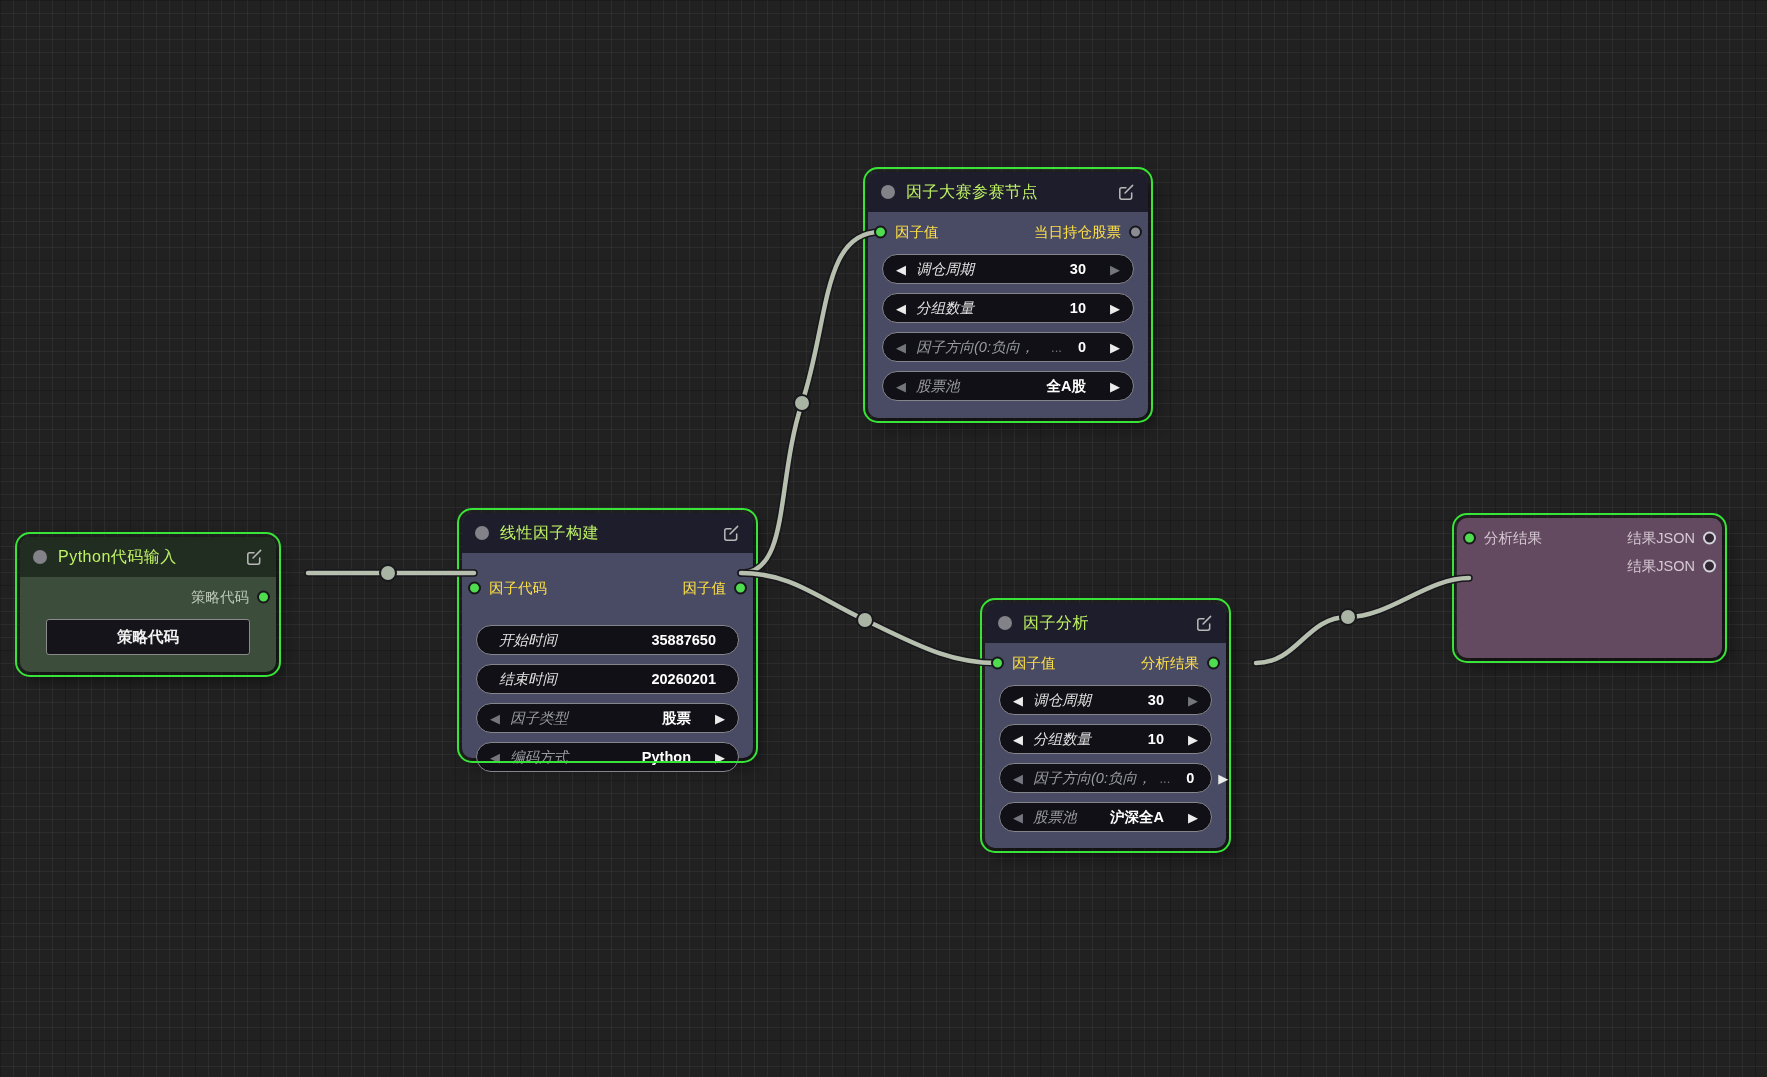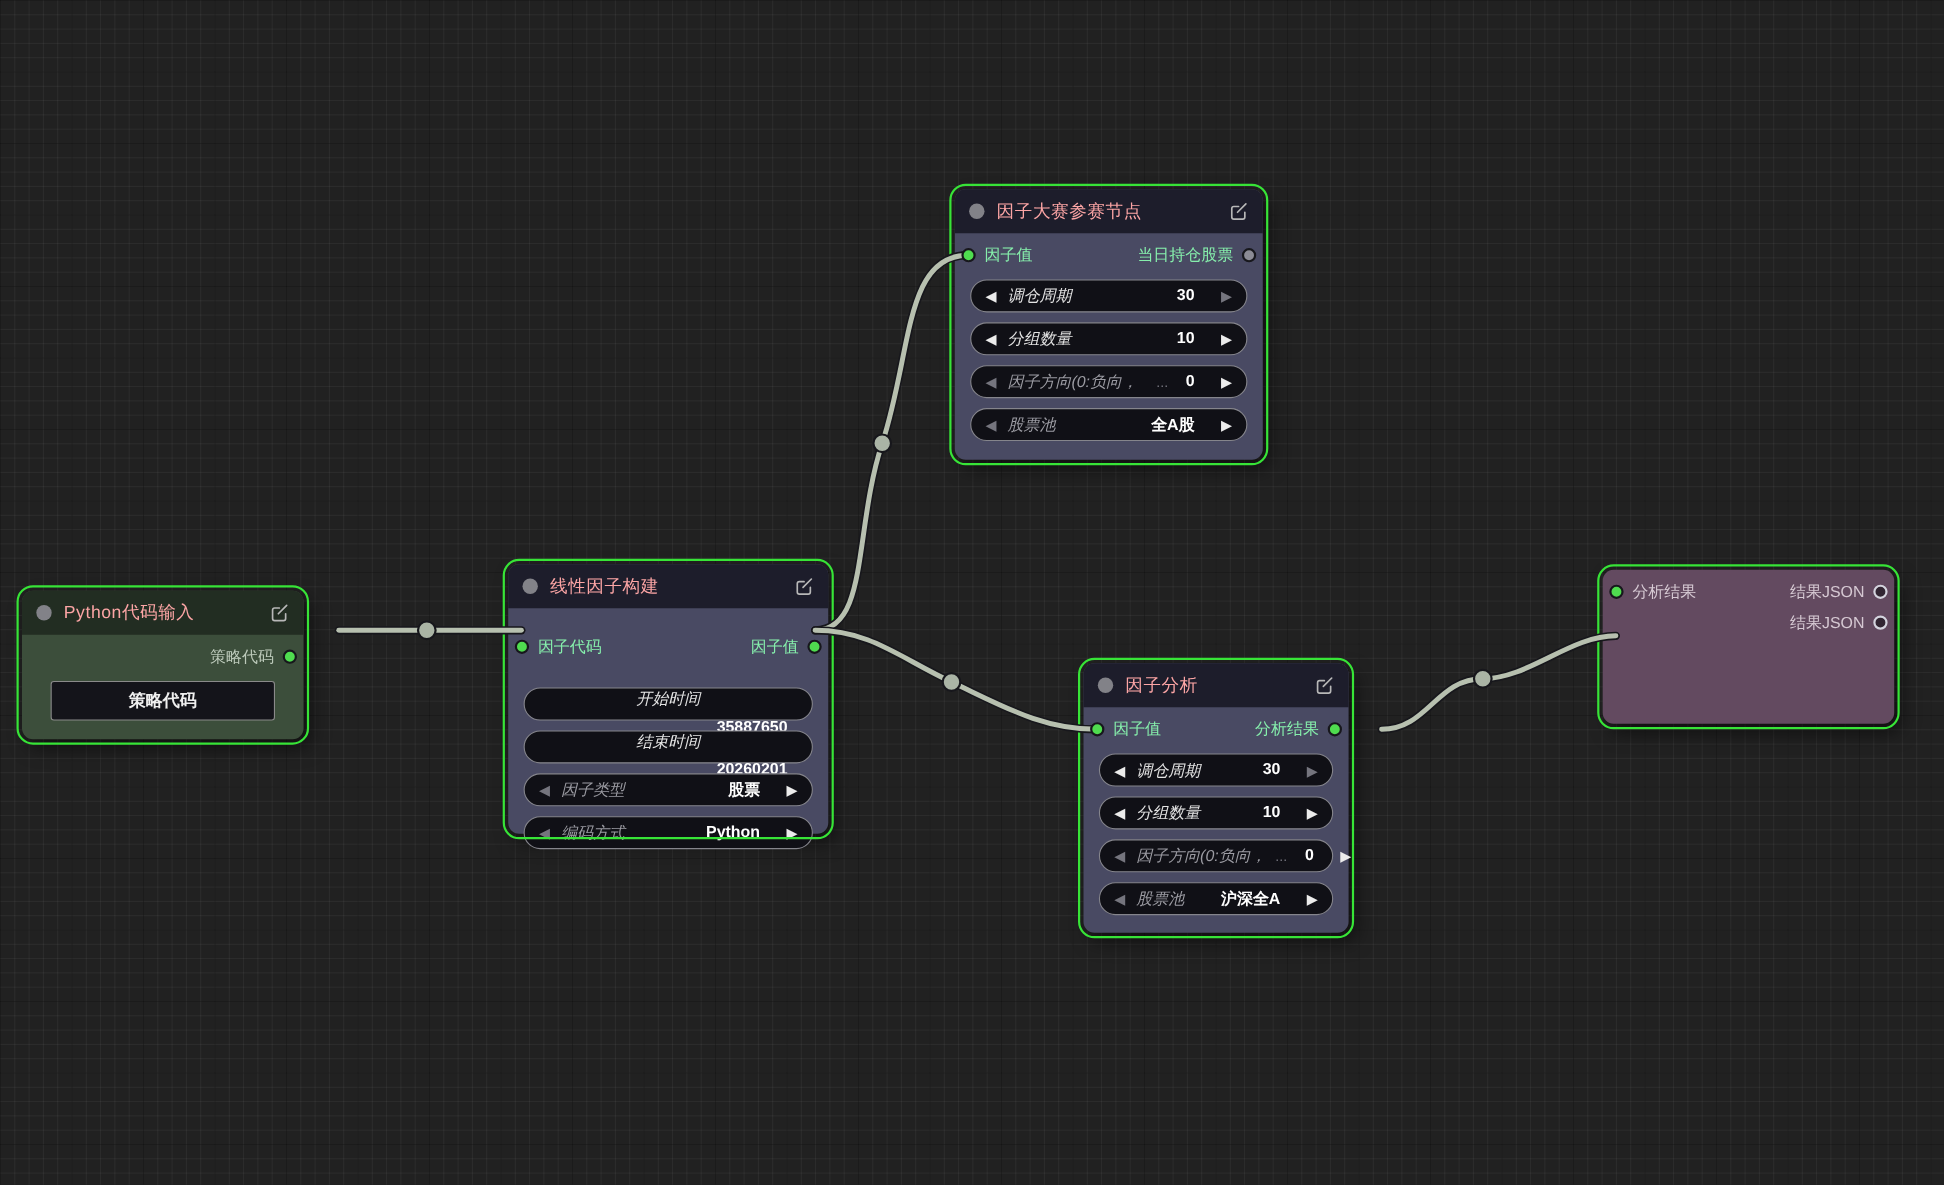--- a/index.html
+++ b/index.html
@@ -20,34 +20,34 @@
   .reroute-dot{fill:#aab4a5;stroke:#17171c;stroke-width:2;}
 
   .node{
     position:absolute;border-radius:10px;
     outline:2.5px solid #37e437;outline-offset:3px;
     box-shadow:6px 8px 16px rgba(0,0,0,0.5);
     display:flex;flex-direction:column;box-sizing:border-box;
   }
   .theme-slate{background:#494a63;}
   .theme-slate .node-header{background:#1d1d2b;}
-  .theme-slate .port-label{color:#86efac;}
+  .theme-slate .port-label{color:#fde047;}
   .theme-green{background:#3c4e3b;}
   .theme-green .node-header{background:#222d22;}
   .theme-green .port-label{color:#bcc9ba;}
   .theme-purple{background:#634a60;}
   .theme-purple .node-header{background:#2c2130;}
   .theme-purple .port-label{color:#d6c9d3;}
 
   .node-header{
     height:40px;border-radius:10px 10px 0 0;flex:0 0 40px;
     display:flex;align-items:center;padding:0 13px;gap:11px;box-sizing:border-box;
   }
   .collapse-dot{width:14px;height:14px;border-radius:50%;background:#828288;flex:0 0 14px;}
-  .node-title{flex:1;color:#fca5a5;font-size:16px;letter-spacing:0.5px;
+  .node-title{flex:1;color:#bef264;font-size:16px;letter-spacing:0.5px;
     white-space:nowrap;overflow:hidden;}
   .edit-icon{flex:0 0 19px;height:19px;}
   .edit-icon svg{display:block;}
 
   .port-row{position:relative;height:28px;margin-top:6px;flex:0 0 28px;}
   .port-row.slim{margin-top:0;height:27px;flex:0 0 27px;}
   .port-label{position:absolute;top:50%;transform:translateY(-50%);
     font-size:14.5px;white-space:nowrap;}
   .port-label.in{left:27px;}
   .port-label.out{right:27px;}
@@ -59,21 +59,21 @@
   .port-dot.connected{background:#4fdc4f;}
   .port-dot.gray{background:#8b8b95;}
   .port-dot.ring{background:#322633;border:2.5px solid #d4d4de;}
 
   .widgets{display:flex;flex-direction:column;gap:9px;padding:8px 14px 0;flex:0 0 auto;}
   .widget{
     height:30px;border-radius:15px;background:#101016;border:1px solid #85858c;
     display:flex;align-items:center;box-sizing:border-box;
     padding:0 11px;gap:8px;font-size:14.5px;
   }
-  .widget.textfield{padding:0 22px;flex-direction:column;}
+  .widget.textfield{padding:0 22px;}
   .arrow{font-size:13px;line-height:1;color:#ececec;flex:0 0 14px;text-align:center;cursor:pointer;}
   .arrow.dim{color:#75757e;}
   .wlabel{color:#e3e3e3;white-space:nowrap;font-style:italic;}
   .wlabel.dim{color:#9b9ba2;}
   .well{color:#75757e;font-size:13px;}
   .wvalue{font-weight:bold;color:#ffffff;white-space:nowrap;}
   .push{margin-left:auto;}
   .gap{margin-left:14px;}
 
   .node-button{

